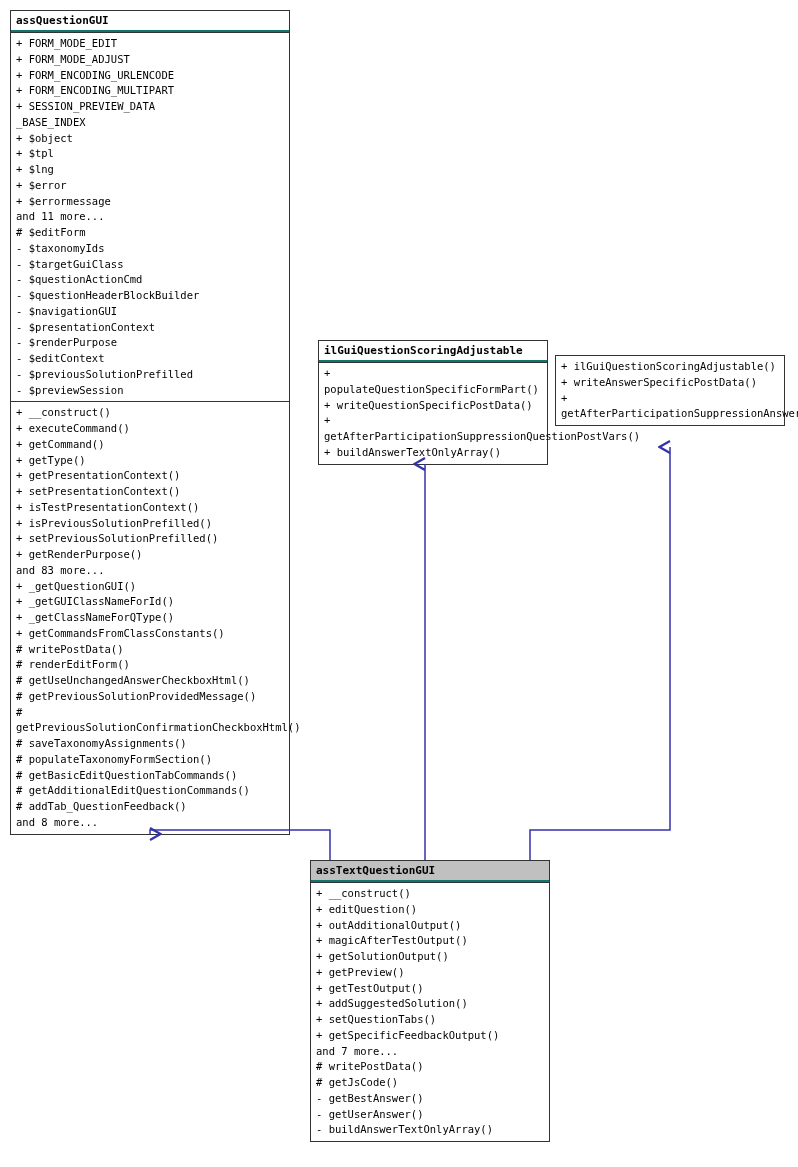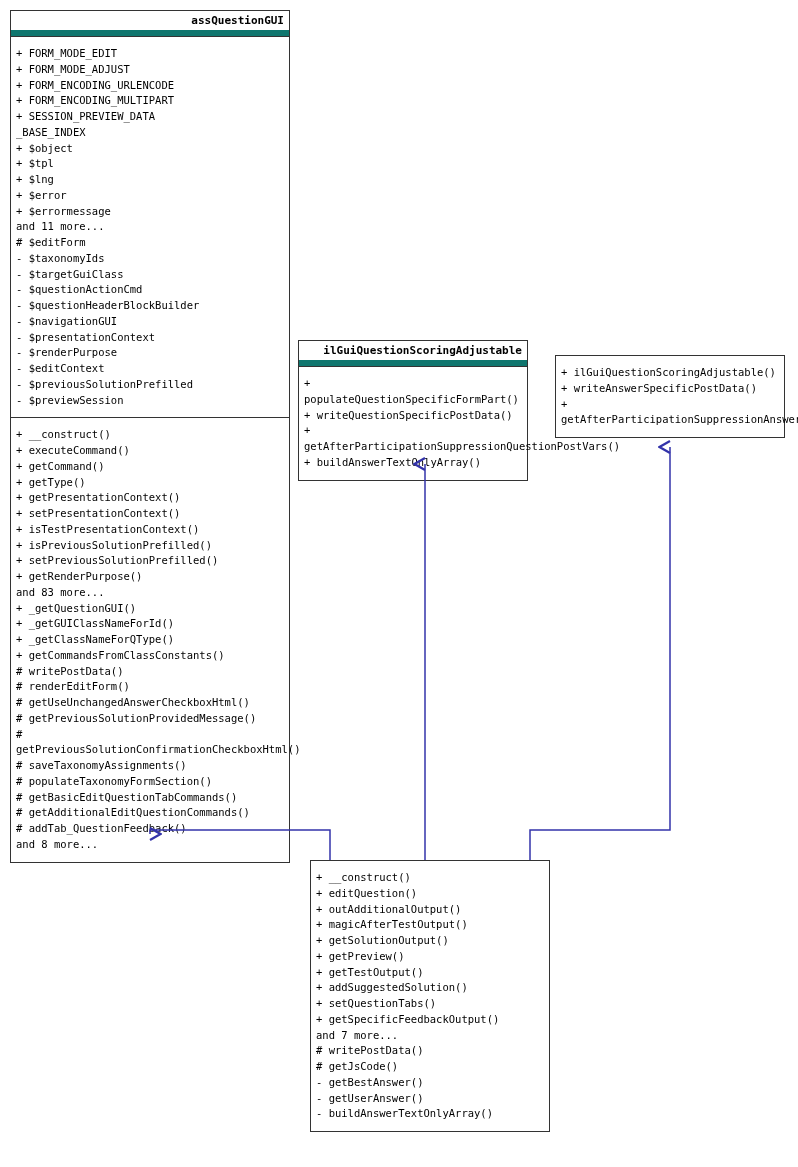--- a/index.html
+++ b/index.html
@@ -21,30 +21,30 @@
     }
 
     .uml-box {
       position: absolute;
       border: 1px solid #333;
       background: #ffffff;
     }
 
     .uml-box .box-title {
       background: #ffffff;
-      border-bottom: 6px solid #0f766e;
-      text-align: right;
+      border-bottom: 2px solid #0f766e;
+      text-align: left;
       padding: 3px 5px;
       font-weight: bold;
       font-size: 11px;
     }
 
     .uml-box .box-section {
       border-top: 1px solid #333;
-      padding: 9px 5px;
+      padding: 3px 5px;
       line-height: 1.5;
       font-size: 10.5px;
       white-space: pre-wrap;
     }
 
     .uml-box .box-section:first-of-type {
       border-top: none;
     }
 
     svg.arrows {
@@ -107,35 +107,36 @@
 # getPreviousSolutionProvidedMessage()
 # getPreviousSolutionConfirmationCheckboxHtml()
 # saveTaxonomyAssignments()
 # populateTaxonomyFormSection()
 # getBasicEditQuestionTabCommands()
 # getAdditionalEditQuestionCommands()
 # addTab_QuestionFeedback()
 and 8 more...</div>
   </div>
 
-  <div class="uml-box" style="left:298px; top:340px; width:230px;">
+  <div class="uml-box" style="left:318px; top:340px; width:230px;">
     <div class="box-title">ilGuiQuestionScoringAdjustable</div>
     <div class="box-section">+ populateQuestionSpecificFormPart()
 + writeQuestionSpecificPostData()
 + getAfterParticipationSuppressionQuestionPostVars()
 + buildAnswerTextOnlyArray()</div>
   </div>
 
   <div class="uml-box" style="left:555px; top:355px; width:230px;">
     <div class="box-section">+ ilGuiQuestionScoringAdjustable()
 + writeAnswerSpecificPostData()
 + getAfterParticipationSuppressionAnswerPostVars()</div>
   </div>
 
   <div class="uml-box" style="left:310px; top:860px; width:240px;">
+    <div class="box-title" style="background:#c0c0c0;">assTextQuestionGUI</div>
     <div class="box-section">+ __construct()
 + editQuestion()
 + outAdditionalOutput()
 + magicAfterTestOutput()
 + getSolutionOutput()
 + getPreview()
 + getTestOutput()
 + addSuggestedSolution()
 + setQuestionTabs()
 + getSpecificFeedbackOutput()

